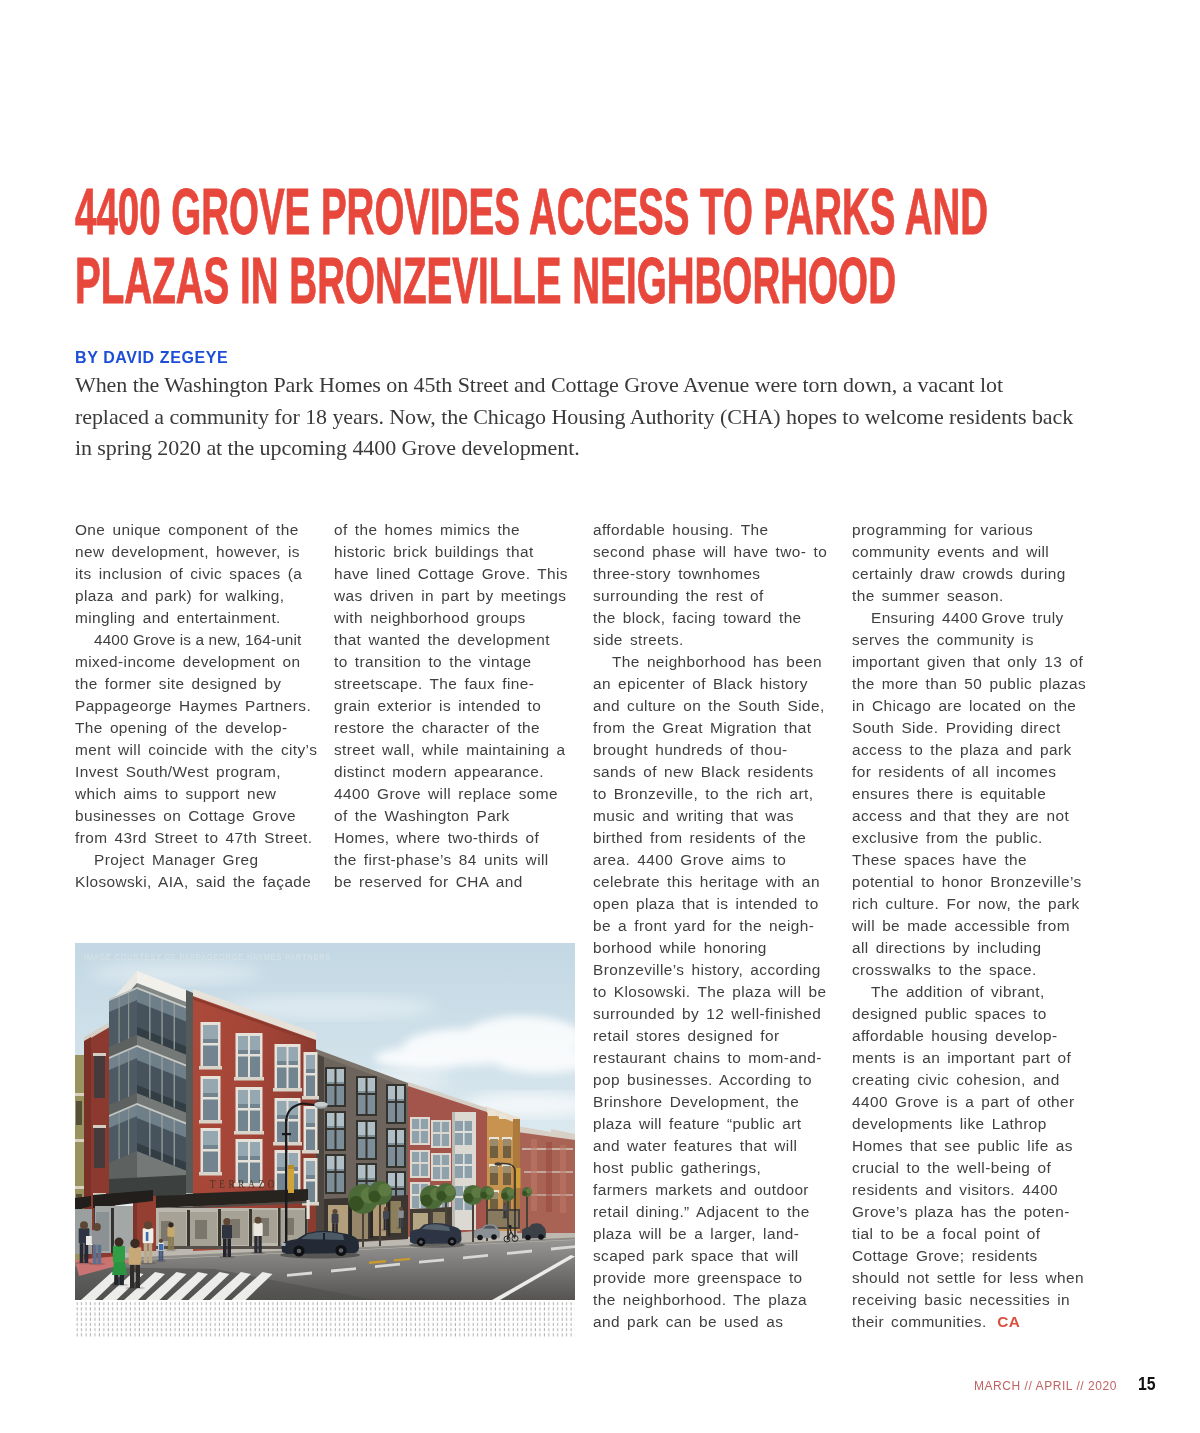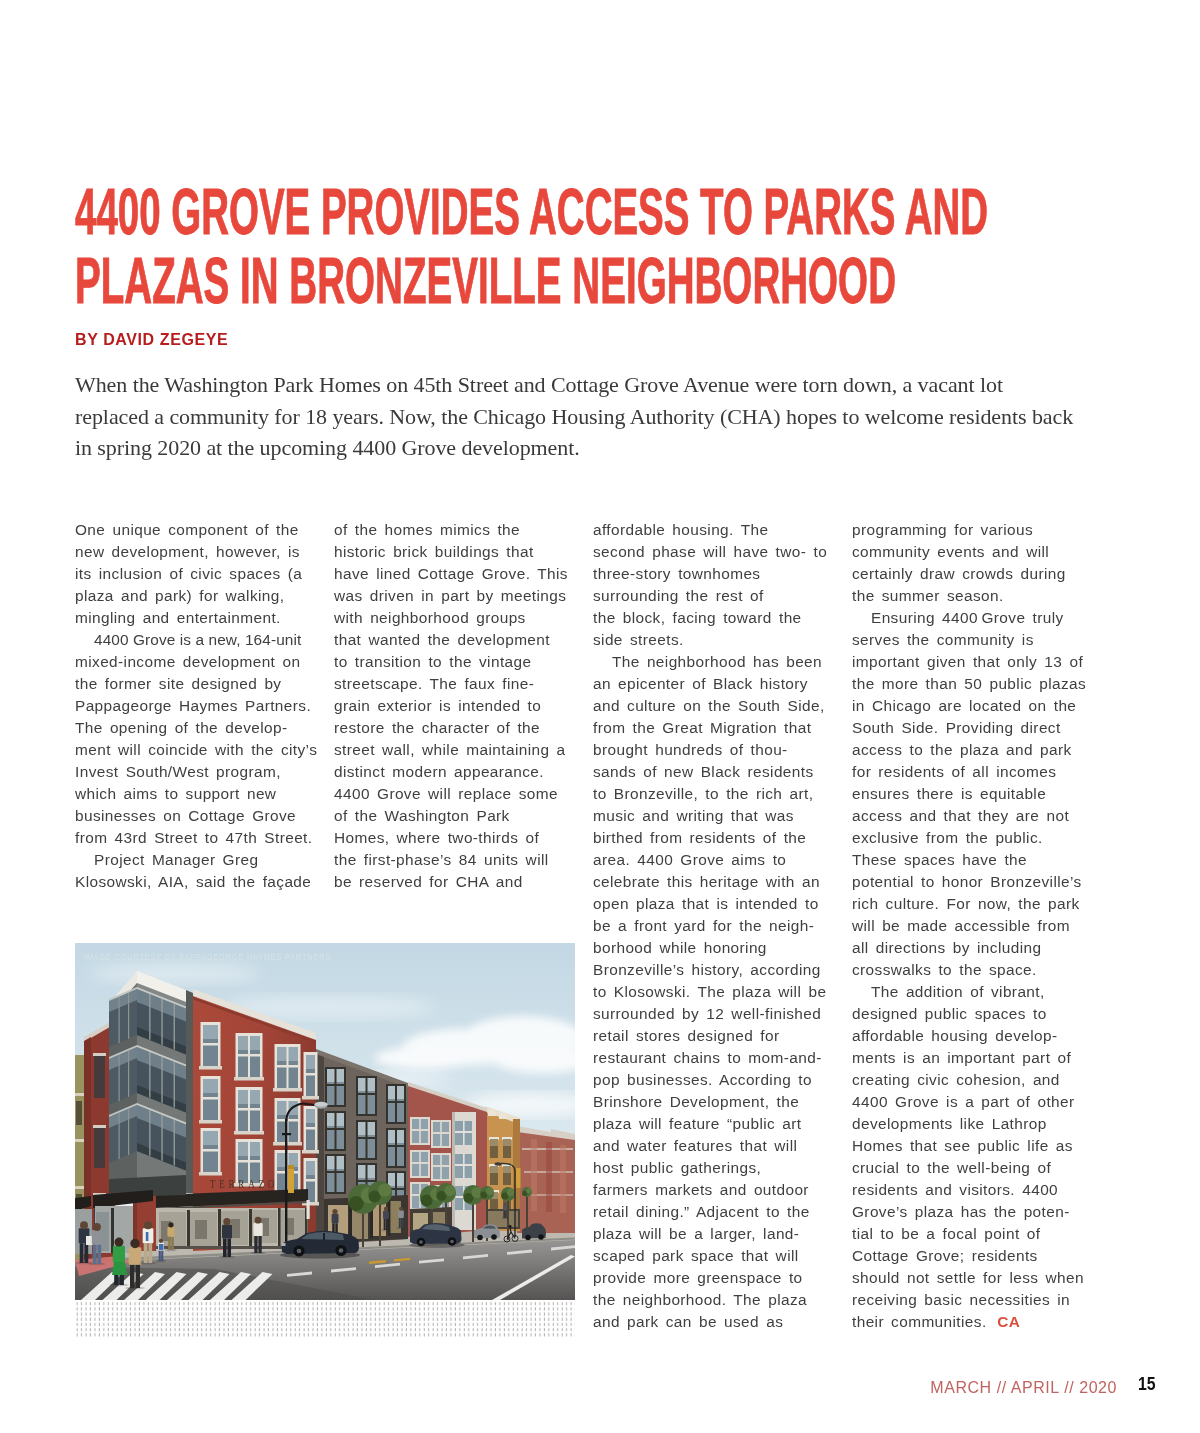--- a/index.html
+++ b/index.html
@@ -12,21 +12,21 @@
 </style>
 </head>
 <body>
 <div id="page">
 
   <svg class="abs" style="left:75px;top:186px" width="960" height="130">
     <text x="0" y="48" font-family="Liberation Sans, sans-serif" font-weight="bold" font-size="64" fill="#e8473c" stroke="#e8473c" stroke-width="0.9" textLength="913" lengthAdjust="spacingAndGlyphs">4400 GROVE PROVIDES ACCESS TO PARKS AND</text>
     <text x="0" y="117" font-family="Liberation Sans, sans-serif" font-weight="bold" font-size="64" fill="#e8473c" stroke="#e8473c" stroke-width="0.9" textLength="821" lengthAdjust="spacingAndGlyphs">PLAZAS IN BRONZEVILLE NEIGHBORHOOD</text>
   </svg>
 
-  <div class="abs" style="left:75px;top:331px;font-size:16px;font-weight:bold;color:#b91c1c;letter-spacing:0.6px;">BY DAVID ZEGEYE</div>
+  <div class="abs" style="left:75px;top:349px;font-size:16px;font-weight:bold;color:#1d4ed8;letter-spacing:0.6px;">BY DAVID ZEGEYE</div>
 
   <div class="abs" style="left:75px;top:369px;font-family:'Liberation Serif',serif;font-size:22px;line-height:31.6px;color:#3a3a3a;white-space:nowrap;letter-spacing:-0.08px;">When the Washington Park Homes on 45th Street and Cottage Grove Avenue were torn down, a vacant lot<br>replaced a community for 18 years. Now, the Chicago Housing Authority (CHA) hopes to welcome residents back<br>in spring 2020 at the upcoming 4400 Grove development.</div>
 
   <div class="abs col" style="left:75px;top:519px;">One unique component of the<br>new development, however, is<br>its inclusion of civic spaces (a<br>plaza and park) for walking,<br>mingling and entertainment.<br><span class="in"></span><span style="word-spacing:0;letter-spacing:0.1px">4400 Grove is a new, 164-unit</span><br>mixed-income development on<br>the former site designed by<br>Pappageorge Haymes Partners.<br>The opening of the develop-<br>ment will coincide with the city’s<br>Invest South/West program,<br>which aims to support new<br>businesses on Cottage Grove<br>from 43rd Street to 47th Street.<br><span class="in"></span>Project Manager Greg<br>Klosowski, AIA, said the façade</div>
 
   <div class="abs col" style="left:334px;top:519px;">of the homes mimics the<br>historic brick buildings that<br>have lined Cottage Grove. This<br>was driven in part by meetings<br>with neighborhood groups<br>that wanted the development<br>to transition to the vintage<br>streetscape. The faux fine-<br>grain exterior is intended to<br>restore the character of the<br>street wall, while maintaining a<br>distinct modern appearance.<br>4400 Grove will replace some<br>of the Washington Park<br>Homes, where two-thirds of<br>the first-phase’s 84 units will<br>be reserved for CHA and</div>
 
   <div class="abs col" style="left:593px;top:519px;">affordable housing. The<br>second phase will have two- to<br>three-story townhomes<br>surrounding the rest of<br>the block, facing toward the<br>side streets.<br><span class="in"></span>The neighborhood has been<br>an epicenter of Black history<br>and culture on the South Side,<br>from the Great Migration that<br>brought hundreds of thou-<br>sands of new Black residents<br>to Bronzeville, to the rich art,<br>music and writing that was<br>birthed from residents of the<br>area. 4400 Grove aims to<br>celebrate this heritage with an<br>open plaza that is intended to<br>be a front yard for the neigh-<br>borhood while honoring<br>Bronzeville’s history, according<br>to Klosowski. The plaza will be<br>surrounded by 12 well-finished<br>retail stores designed for<br>restaurant chains to mom-and-<br>pop businesses. According to<br>Brinshore Development, the<br>plaza will feature “public art<br>and water features that will<br>host public gatherings,<br>farmers markets and outdoor<br>retail dining.” Adjacent to the<br>plaza will be a larger, land-<br>scaped park space that will<br>provide more greenspace to<br>the neighborhood. The plaza<br>and park can be used as</div>
 
   <div class="abs col" style="left:852px;top:519px;">programming for various<br>community events and will<br>certainly draw crowds during<br>the summer season.<br><span class="in"></span>Ensuring 4400 Grove truly<br>serves the community is<br>important given that only 13 of<br>the more than 50 public plazas<br>in Chicago are located on the<br>South Side. Providing direct<br>access to the plaza and park<br>for residents of all incomes<br>ensures there is equitable<br>access and that they are not<br>exclusive from the public.<br>These spaces have the<br>potential to honor Bronzeville’s<br>rich culture. For now, the park<br>will be made accessible from<br>all directions by including<br>crosswalks to the space.<br><span class="in"></span>The addition of vibrant,<br>designed public spaces to<br>affordable housing develop-<br>ments is an important part of<br>creating civic cohesion, and<br>4400 Grove is a part of other<br>developments like Lathrop<br>Homes that see public life as<br>crucial to the well-being of<br>residents and visitors. 4400<br>Grove’s plaza has the poten-<br>tial to be a focal point of<br>Cottage Grove; residents<br>should not settle for less when<br>receiving basic necessities in<br>their communities.  <b class="ca">CA</b></div>
@@ -602,16 +602,16 @@
 <svg width="500" height="37" viewBox="0 0 500 37" style="display:block">
  <defs>
   <pattern id="hd" width="4.45" height="5.2" patternUnits="userSpaceOnUse">
    <rect x="1.6" y="1.1" width="1.1" height="3.1" fill="#b2b2b2"></rect>
   </pattern>
  </defs>
  <rect x="0" y="0" width="500" height="37" fill="url(#hd)"></rect>
 </svg>
 </div>
 
-  <div class="abs" style="left:817px;top:1379px;width:300px;text-align:right;font-size:16px;letter-spacing:0.55px;color:#c06361;">MARCH // APRIL // 2020</div>
+  <div class="abs" style="left:817px;top:1379px;width:300px;text-align:right;font-size:12px;letter-spacing:0.55px;color:#c06361;">MARCH // APRIL // 2020</div>
 
   <div class="abs" style="left:1138px;top:1374px;font-size:18px;font-weight:bold;color:#111;transform:scaleX(0.88);transform-origin:left;">15</div>
 </div>
 
 </body></html>

